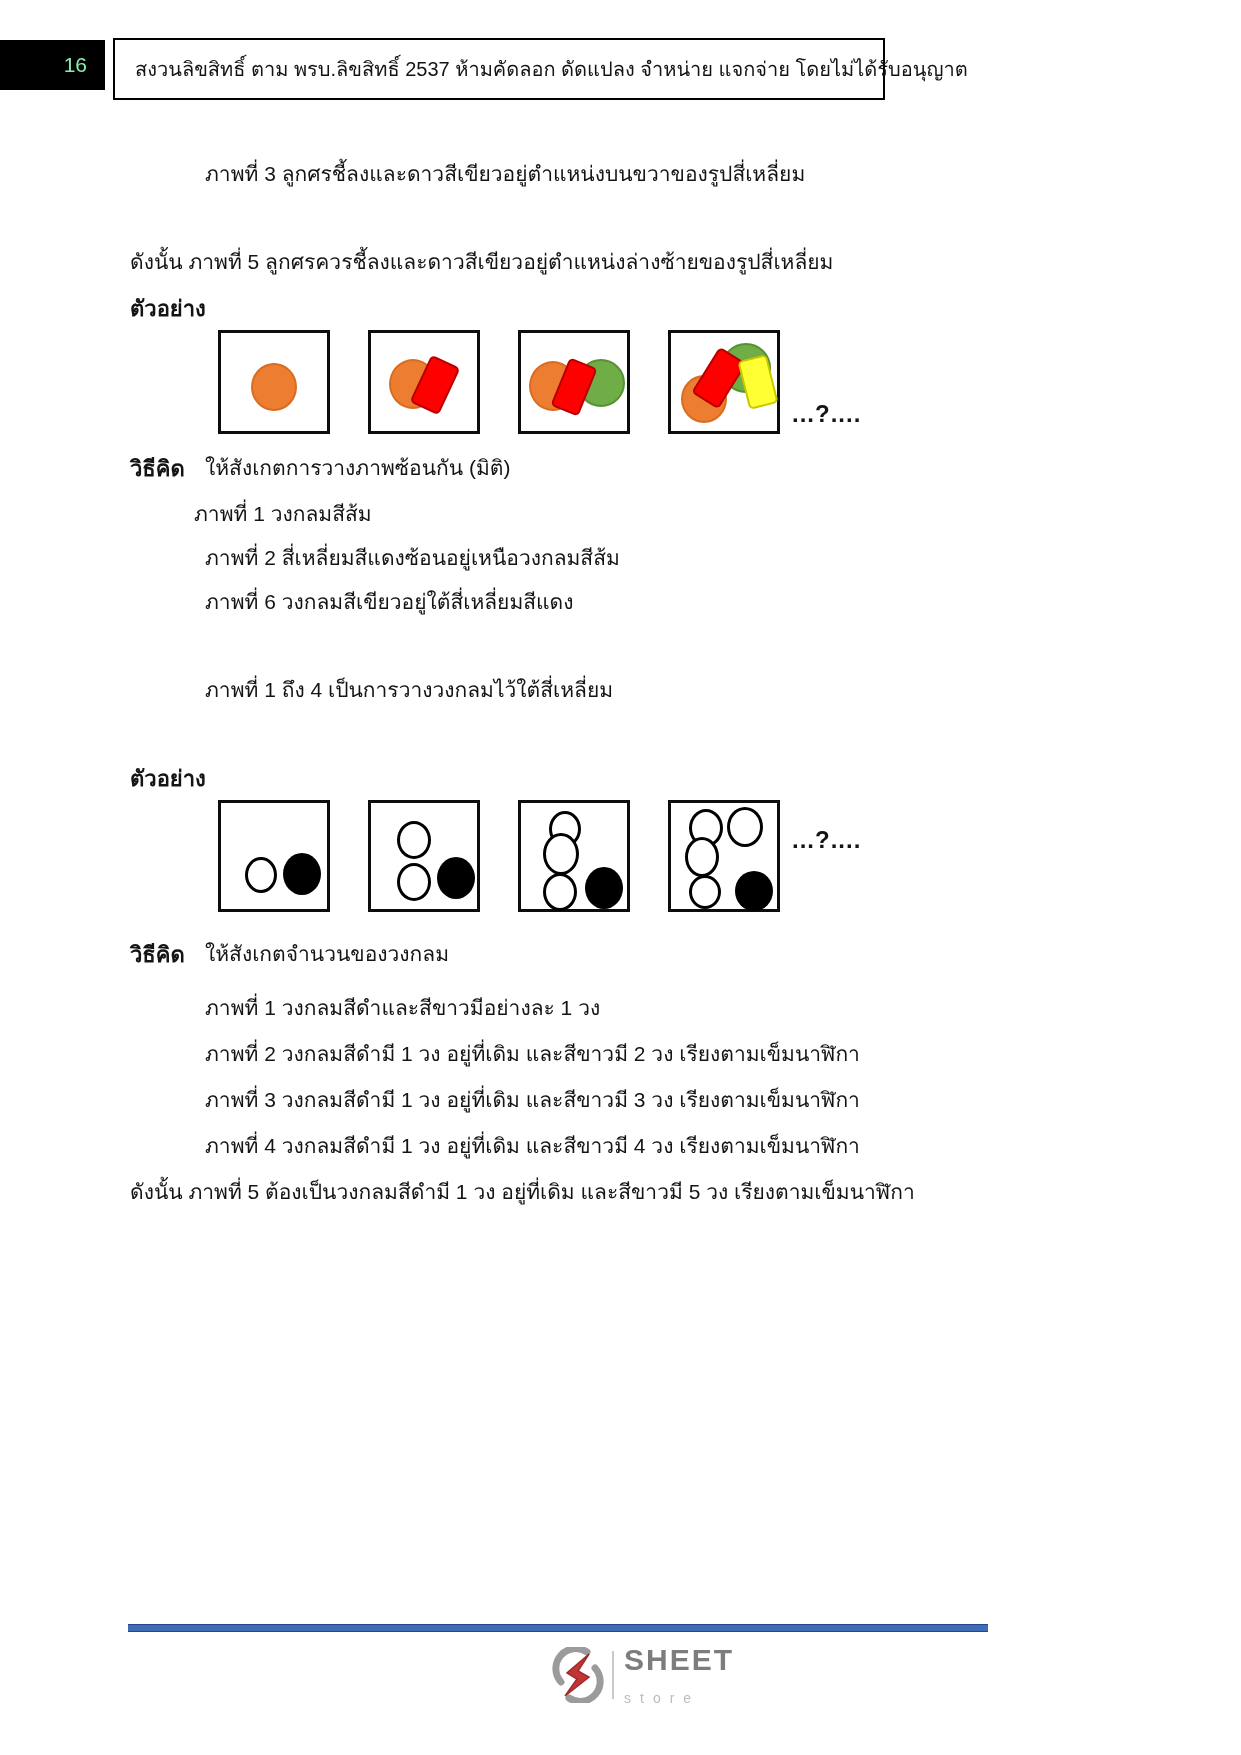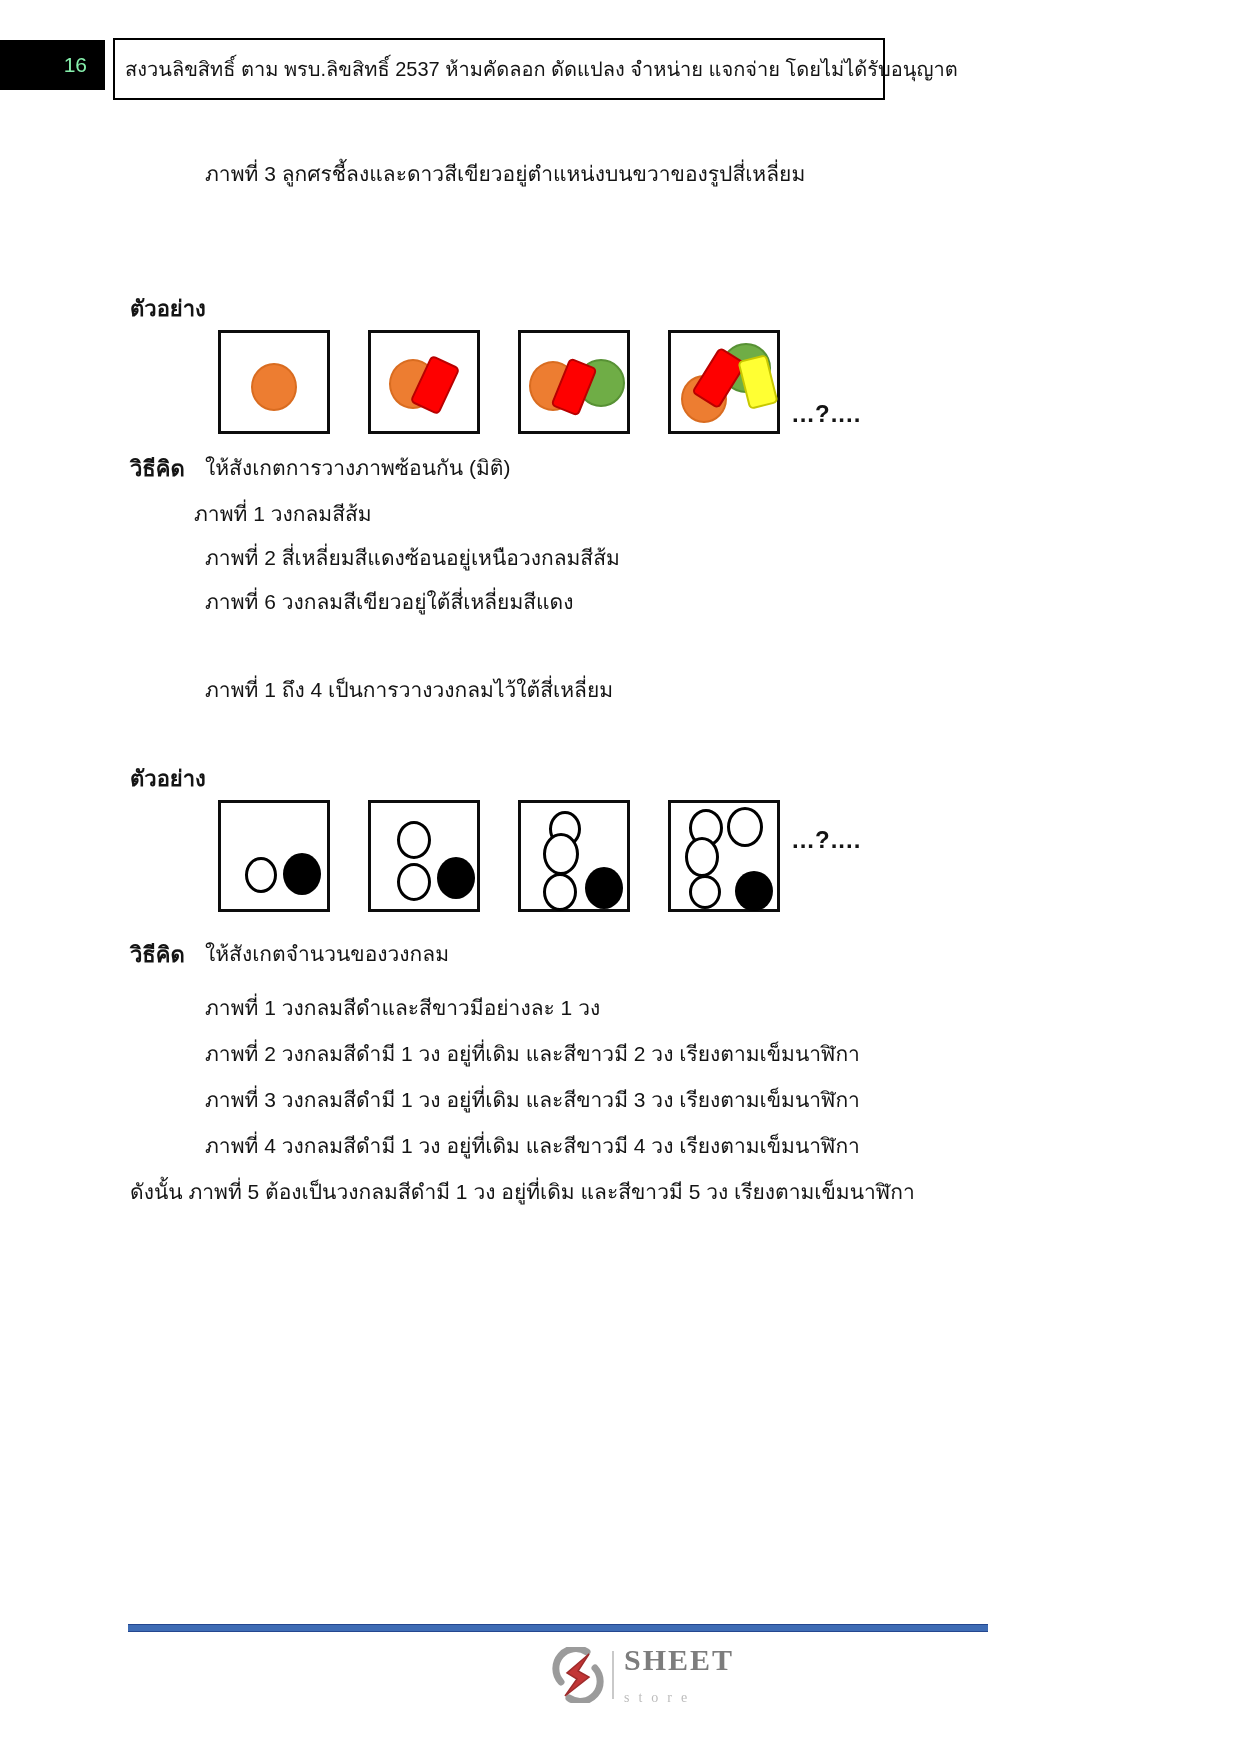--- a/index.html
+++ b/index.html
@@ -9,55 +9,56 @@
   }
   
   .pagenum-box{
     position:absolute;left:0;top:40px;width:105px;height:50px;background:#000;
     color:#86efac;display:flex;align-items:center;justify-content:flex-end;
     padding-right:18px;box-sizing:border-box;font-size:21px;
   }
   .copyright-box{
     position:absolute;left:113px;top:38px;width:772px;height:62px;
     border:2px solid #000;box-sizing:border-box;display:flex;align-items:center;
-    padding-left:10px;font-size:20px;white-space:nowrap;
+    padding-left:20px;font-size:20px;white-space:nowrap;
   }
   
   .t{position:absolute;font-size:21px;line-height:1.5;white-space:nowrap;}
   .bold{font-weight:bold;font-size:22px;}
   .qmark{position:absolute;font-weight:bold;font-size:24px;letter-spacing:1px;}
   
   .pbox{position:absolute;border:3px solid #0d0d0d;background:#fff;box-sizing:border-box;}
   .shape{position:absolute;box-sizing:border-box;}
   .shape.circle{border-radius:50%;}
   .shape.rect{border-radius:5px;}
   
   .footer-line{
     position:absolute;left:128px;top:1624px;width:860px;height:8px;
     border-top:1px solid #24478F;border-bottom:1px solid #24478F;box-sizing:border-box;
   }
   .brand{position:absolute;left:552px;top:1645px;display:flex;align-items:center;}
   .brand-divider{width:2px;height:48px;background:#c9c9c9;margin:0 10px 0 8px;}
-  .brand-text{display:flex;flex-direction:column;line-height:1;font-family:Liberation Serif, serif;}
+  .brand-text{display:flex;flex-direction:column;line-height:1;}
   .brand-name{font-weight:bold;font-size:30px;color:#7d7d7d;letter-spacing:2px;}
   .brand-sub{font-size:14px;color:#bcbcbc;letter-spacing:9px;margin-top:16px;}
 </style>
 </head>
 <body>
 
 <div class="page">
 
   <div class="pagenum-box">
     <span>16</span>
   </div>
   <div class="copyright-box">
     <span>สงวนลิขสิทธิ์ ตาม พรบ.ลิขสิทธิ์ 2537 ห้ามคัดลอก ดัดแปลง จำหน่าย แจกจ่าย โดยไม่ได้รับอนุญาต</span>
   </div>
 
   <div class="t" style="left:205px;top:158px">ภาพที่ 3 ลูกศรชี้ลงและดาวสีเขียวอยู่ตำแหน่งบนขวาของรูปสี่เหลี่ยม</div>
+  <div class="t" style="left:130px;top:246px">ดังนั้น ภาพที่ 5 ลูกศรควรชี้ลงและดาวสีเขียวอยู่ตำแหน่งล่างซ้ายของรูปสี่เหลี่ยม</div>
 
   <div class="t bold" style="left:130px;top:292px">ตัวอย่าง</div>
   <div class="pbox" style="left:218px;top:330px;width:112px;height:104px">
       <div class="shape circle" style="left: 30px; top: 30px; width: 46px; height: 48px; background: rgb(237, 125, 49); border: 2px solid rgb(217, 108, 32);"></div>
     </div>
   <div class="pbox" style="left:368px;top:330px;width:112px;height:104px">
       <div class="shape circle" style="left: 18px; top: 26px; width: 48px; height: 50px; background: rgb(237, 125, 49); border: 2px solid rgb(217, 108, 32);"></div>
       <div class="shape rect" style="left: 48px; top: 26px; width: 32px; height: 52px; background: rgb(254, 0, 0); border: 2px solid rgb(184, 0, 0); transform: rotate(25deg);"></div>
     </div>
   <div class="pbox" style="left:518px;top:330px;width:112px;height:104px">

